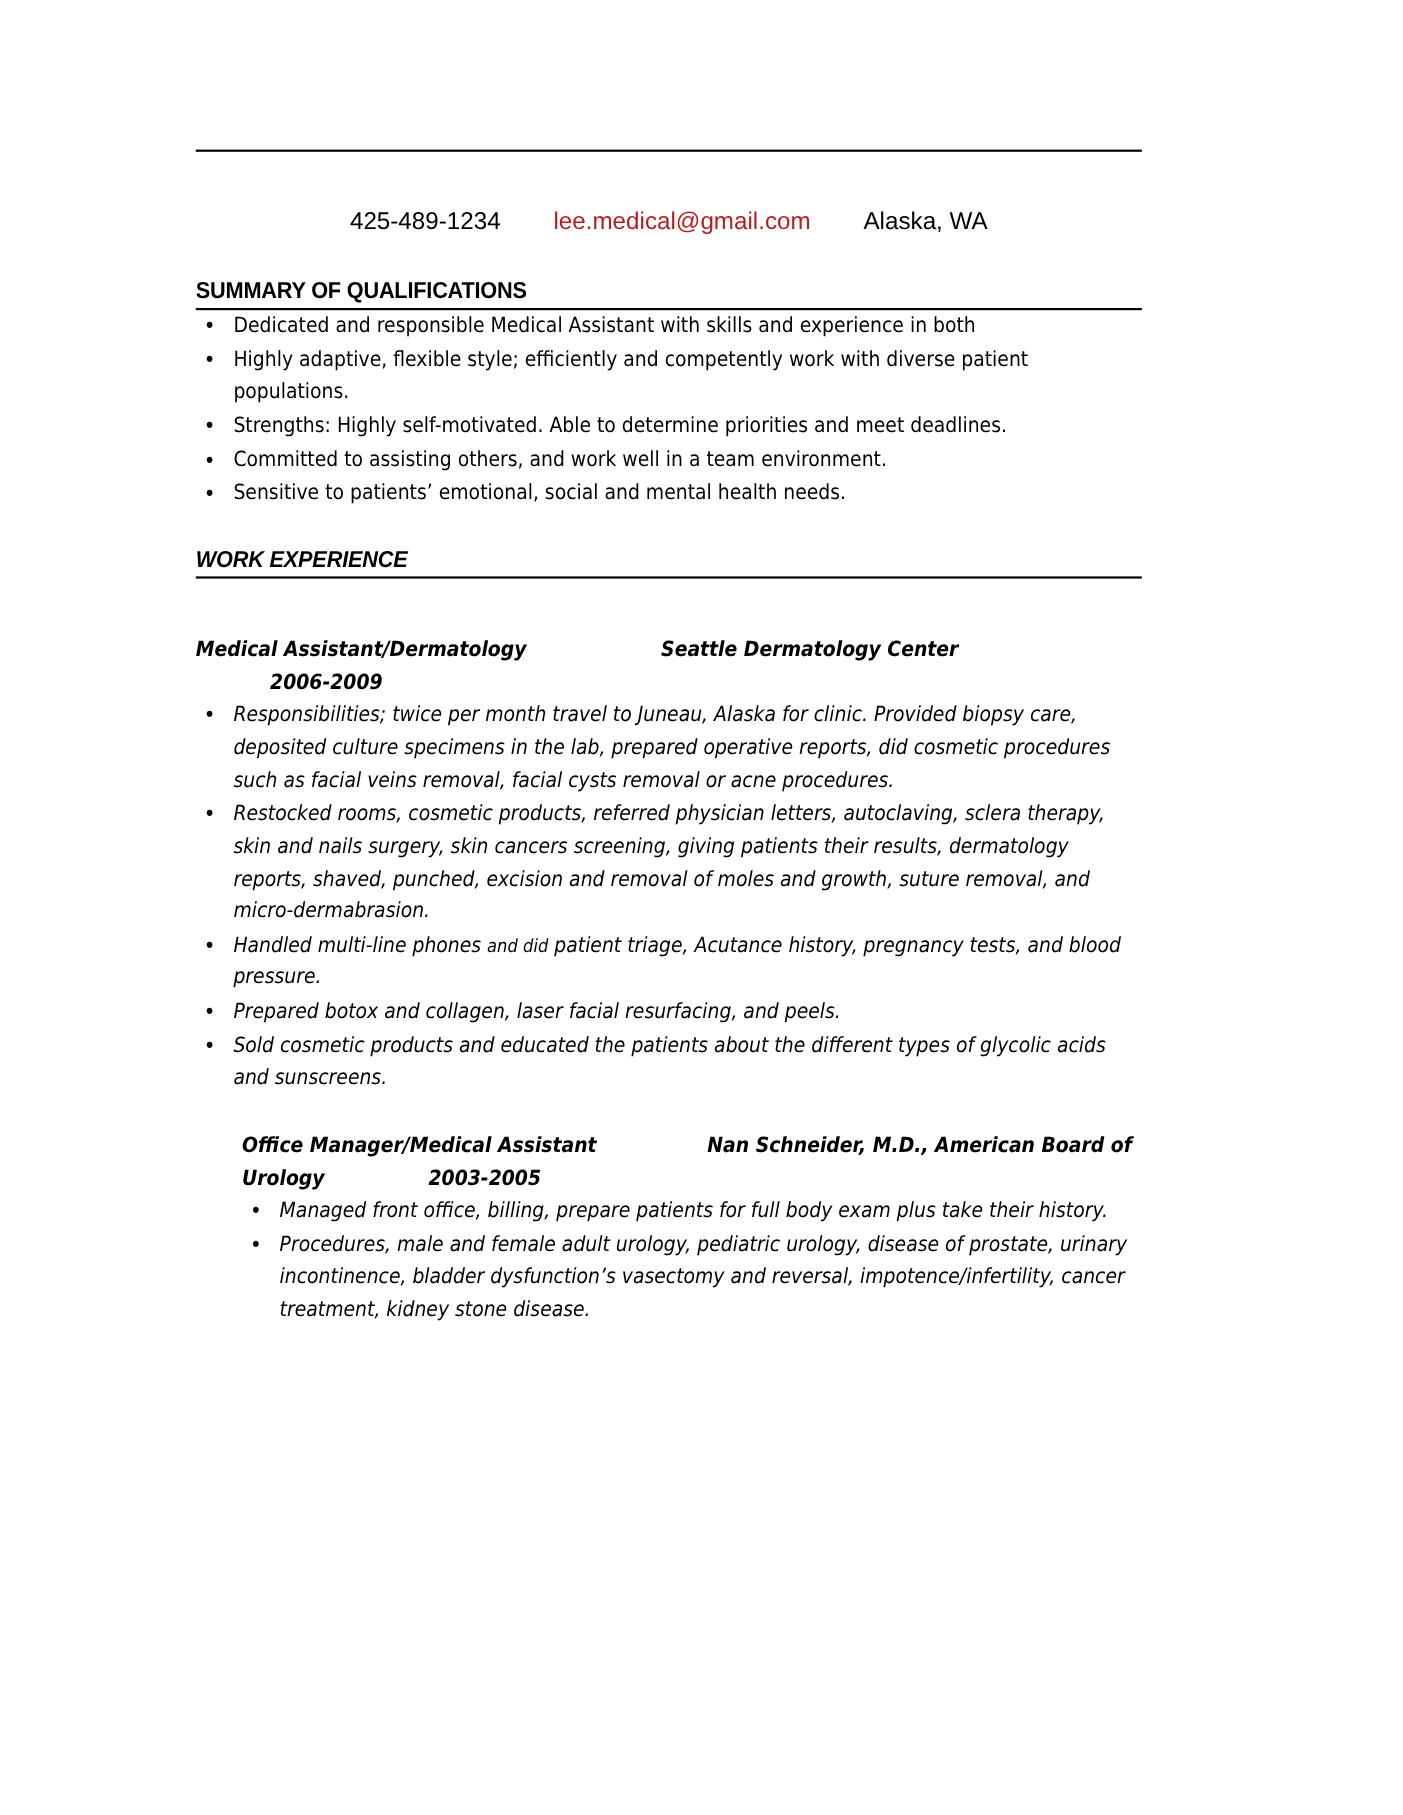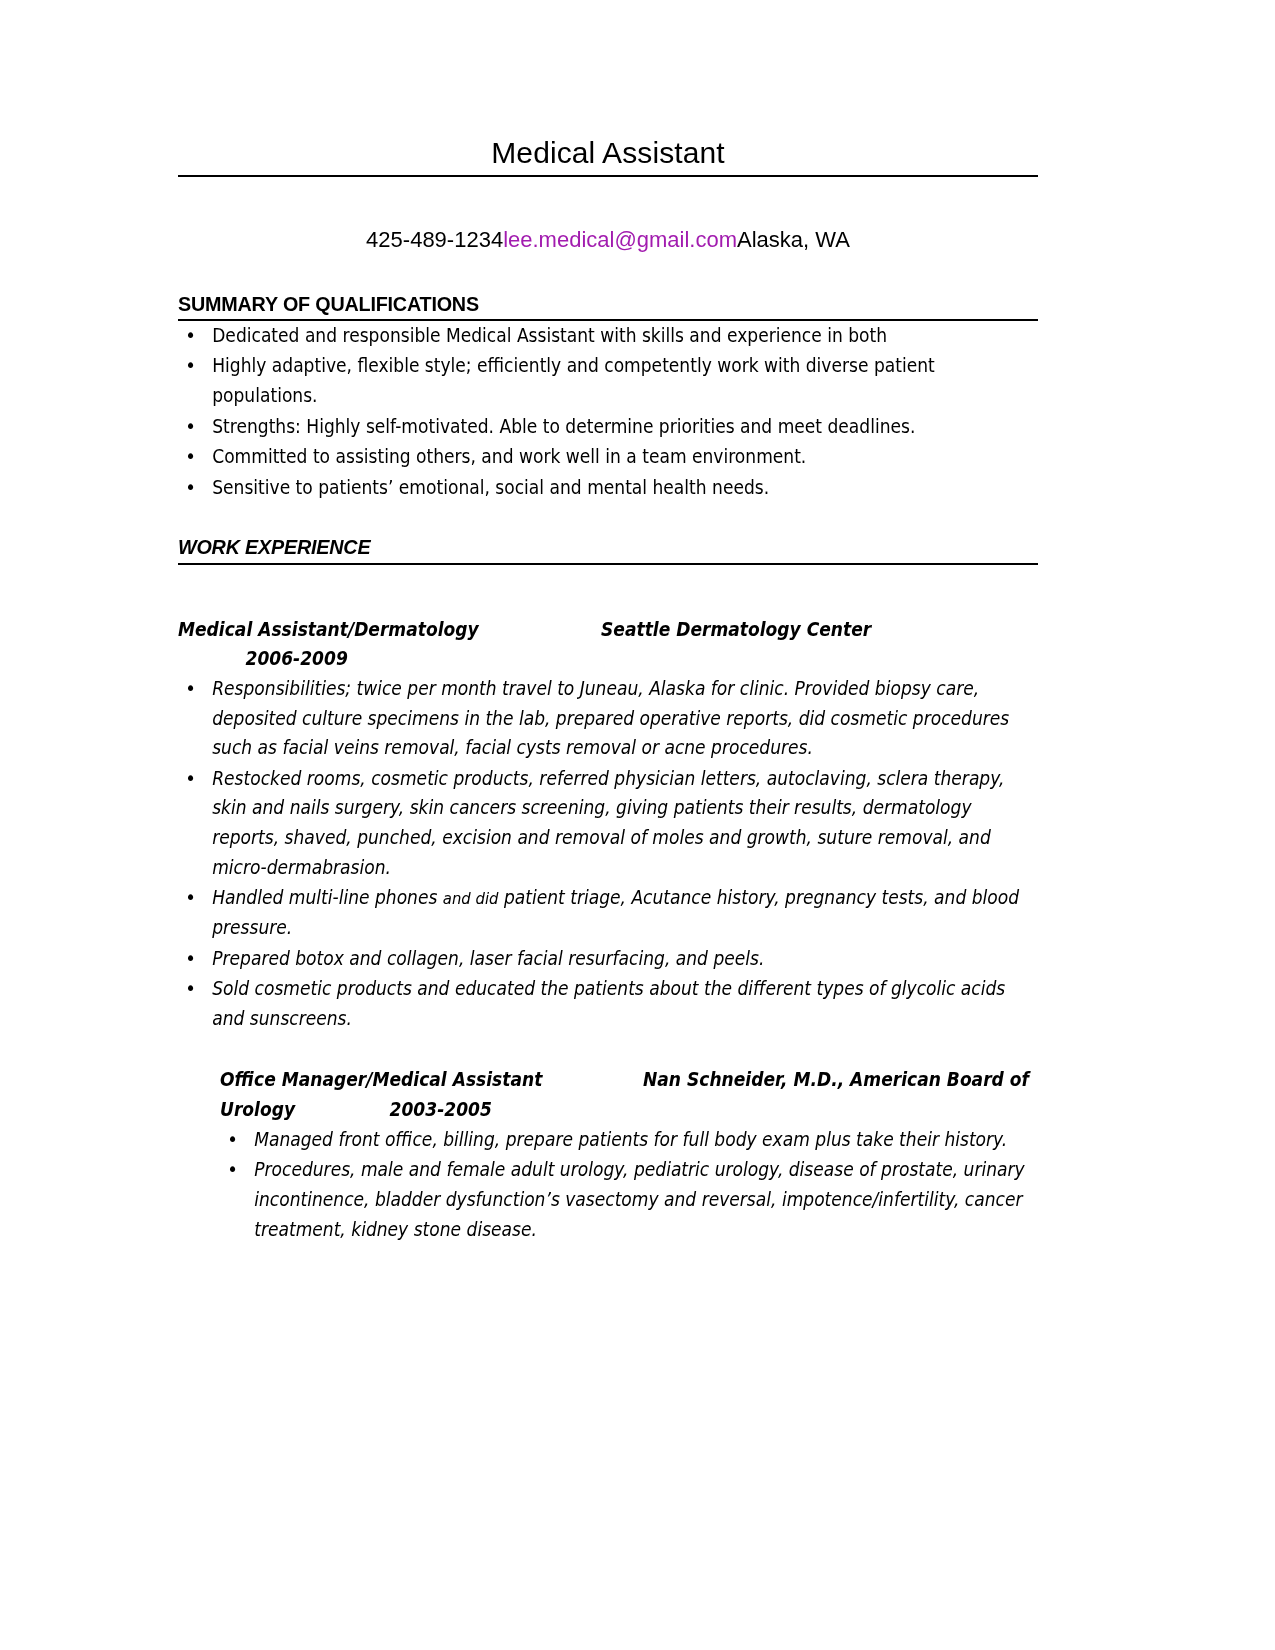--- a/index.html
+++ b/index.html
@@ -51,27 +51,28 @@
     border: none;
     border-top: 2.2px solid #000;
     margin: 0;
     height: 0;
   }
 
   .contact-row {
     display: flex;
     justify-content: center;
     align-items: flex-end;
+    gap: 48px;
     font-family: "Liberation Sans", sans-serif;
     font-size: 22px;
     margin-top: 50px;
     margin-bottom: 38px;
   }
   .contact-email {
-    color: #a21caf;
+    color: #b91c1c;
     text-decoration: none;
   }
 
   
   .section {
     margin-top: 26px;
   }
   .section-heading {
     font-family: "Liberation Sans", sans-serif;
     font-size: 21px;
@@ -158,21 +159,20 @@
   .small-inline {
     font-size: 16.5px;
   }
 </style>
 </head>
 <body>
 
 <div class="page">
   <div class="content">
 
-    <div class="resume-title">Medical Assistant</div>
     <hr class="rule">
 
     <div class="contact-row">
       <span>425-489-1234</span>
       <a class="contact-email" href="#">lee.medical@gmail.com</a>
       <span>Alaska, WA</span>
     </div>
 
 
     <div class="section" style="margin-top:30px;">

